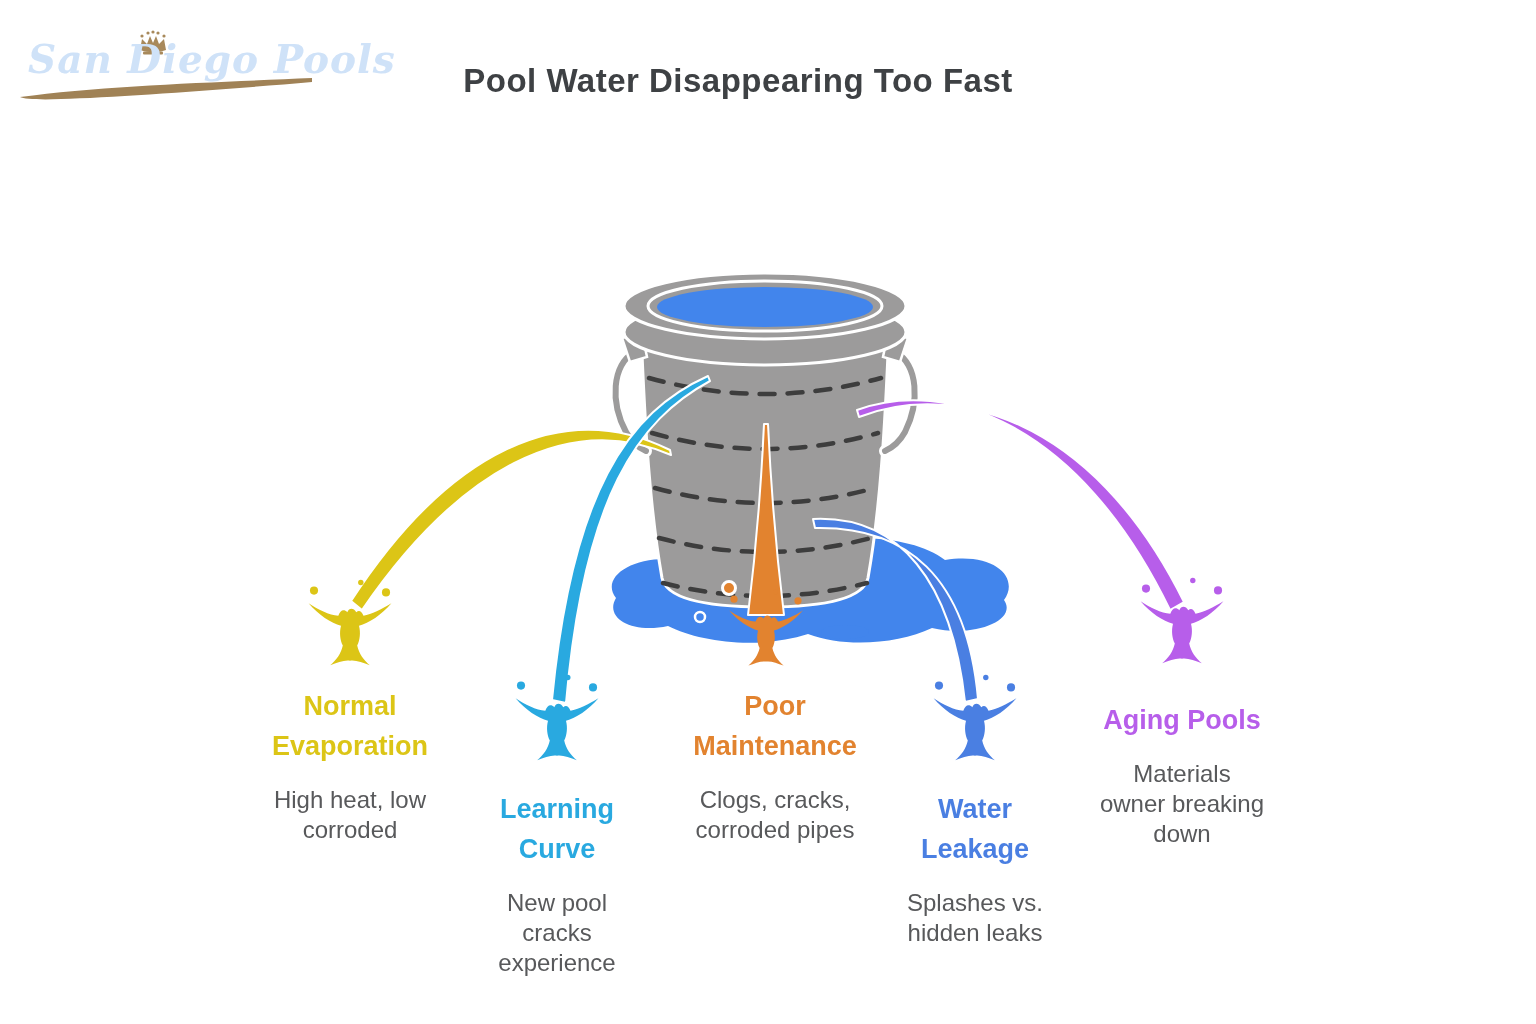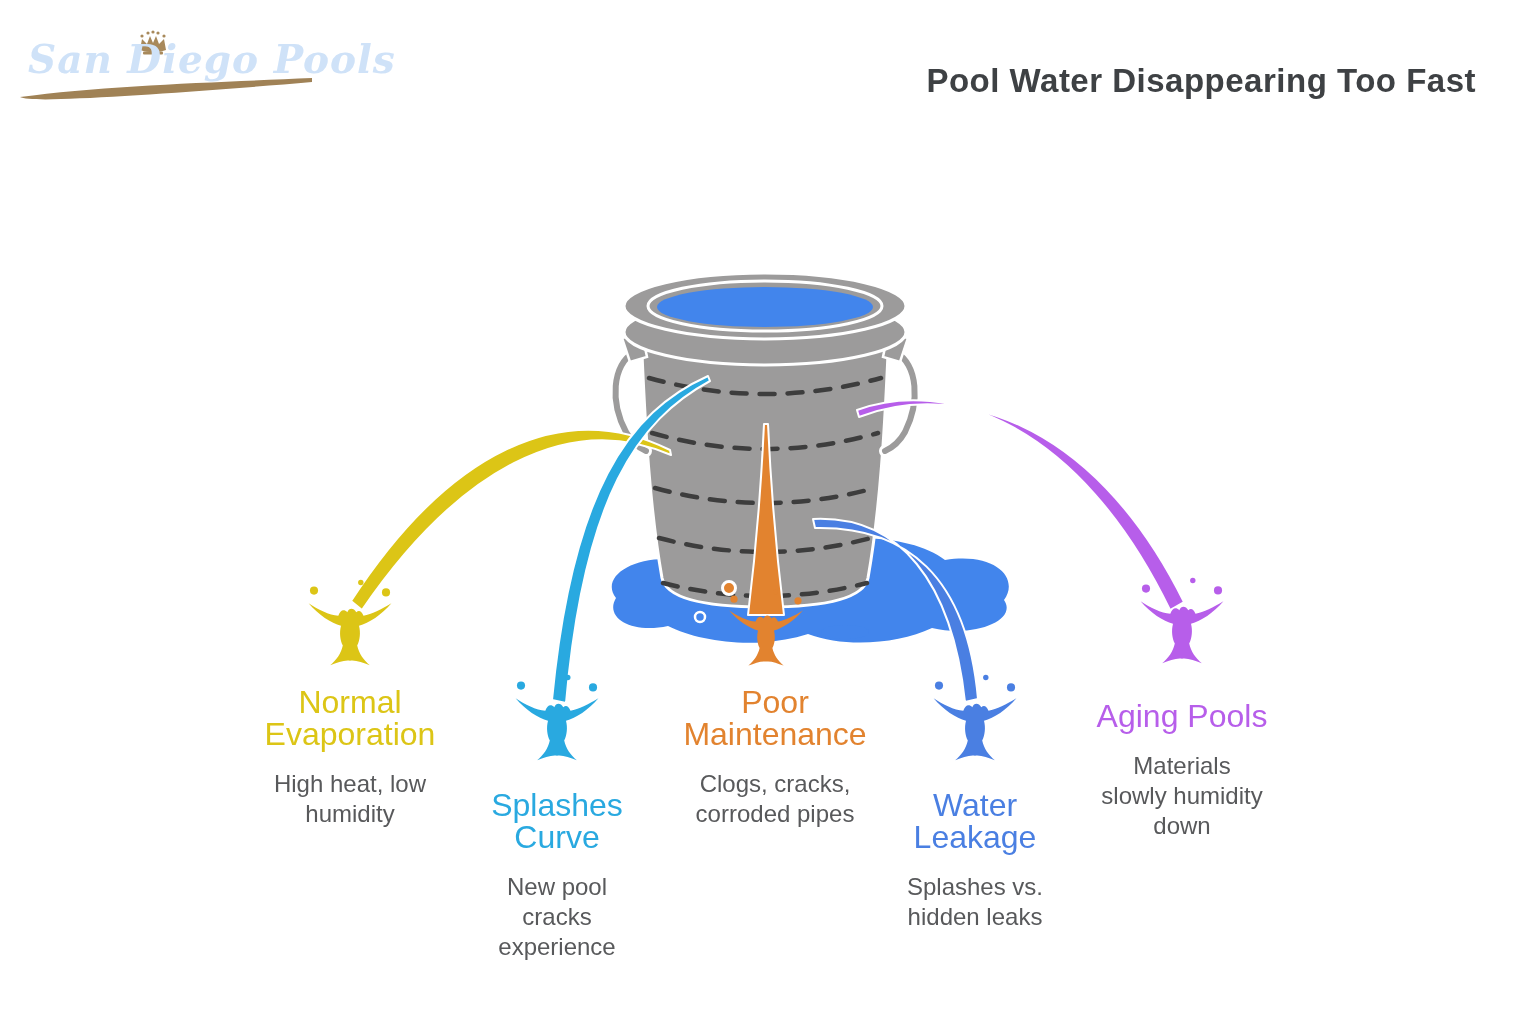--- a/index.html
+++ b/index.html
@@ -11,28 +11,28 @@
   .logo{position:absolute;left:26px;top:26px;width:300px;height:84px;}
   .logo-text{
     position:absolute;left:2px;top:10px;width:300px;
     font-family:"DejaVu Serif", serif;font-style:italic;font-weight:bold;
     font-size:39px;color:#cfe2f8;letter-spacing:1px;white-space:nowrap;
   }
   .logo-crown{position:absolute;left:112px;top:4px;}
   .logo-swoosh{position:absolute;left:-10px;top:52px;}
   
   .title{
-    position:absolute;left:0;top:62px;width:1476px;text-align:right;
+    position:absolute;left:0;top:62px;width:1476px;text-align:center;
     font-size:33px;font-weight:700;color:#3e4144;letter-spacing:.5px;
   }
   
   .scene{position:absolute;left:0;top:0;width:1536px;height:1024px;}
   
   .cause{position:absolute;width:220px;text-align:center;}
-  .cause .label{font-size:32px;font-weight:400;line-height:32px;white-space:pre-line;}
+  .cause .label{font-size:27px;font-weight:700;line-height:40px;white-space:pre-line;}
   .cause .desc{font-size:24px;line-height:30px;color:#58595b;white-space:pre-line;margin-top:19px;}
   .cause-1{left:240px;top:686px;}
   .cause-2{left:447px;top:789px;}
   .cause-3{left:665px;top:686px;}
   .cause-4{left:865px;top:789px;}
   .cause-5{left:1072px;top:700px;}
 </style>
 </head>
 <body>
 
@@ -126,41 +126,41 @@
     <use href="#splash" fill="#29a9e0" transform="translate(512,673) scale(0.9)"></use>
     <use href="#splash" fill="#e2832f" transform="translate(726,588) scale(0.8)"></use>
     <use href="#splash" fill="#4a7fe2" transform="translate(930,673) scale(0.9)"></use>
     <use href="#splash" fill="#b75eea" transform="translate(1137,576) scale(0.9)"></use>
   </svg>
 
   <div class="cause cause-1">
     <div class="label" style="color: rgb(220, 197, 22);">Normal
 Evaporation</div>
     <div class="desc">High heat, low
-humidity</div>
+corroded</div>
   </div>
   <div class="cause cause-2">
-    <div class="label" style="color: rgb(41, 169, 224);">Splashes
+    <div class="label" style="color: rgb(41, 169, 224);">Learning
 Curve</div>
     <div class="desc">New pool
 cracks
 experience</div>
   </div>
   <div class="cause cause-3">
     <div class="label" style="color: rgb(226, 131, 47);">Poor
 Maintenance</div>
     <div class="desc">Clogs, cracks,
 corroded pipes</div>
   </div>
   <div class="cause cause-4">
     <div class="label" style="color: rgb(74, 127, 226);">Water
 Leakage</div>
     <div class="desc">Splashes vs.
 hidden leaks</div>
   </div>
   <div class="cause cause-5">
     <div class="label" style="color: rgb(183, 94, 234);">Aging Pools</div>
     <div class="desc">Materials
-slowly humidity
+owner breaking
 down</div>
   </div>
 
 </div>
 
 </body></html>

